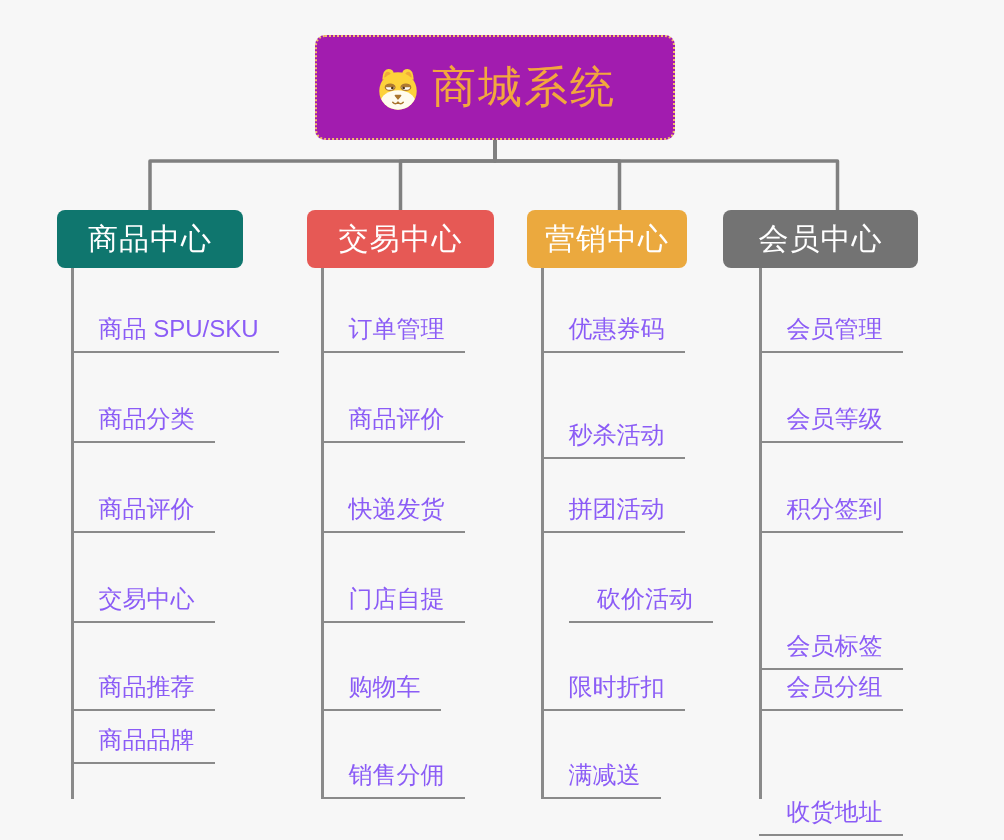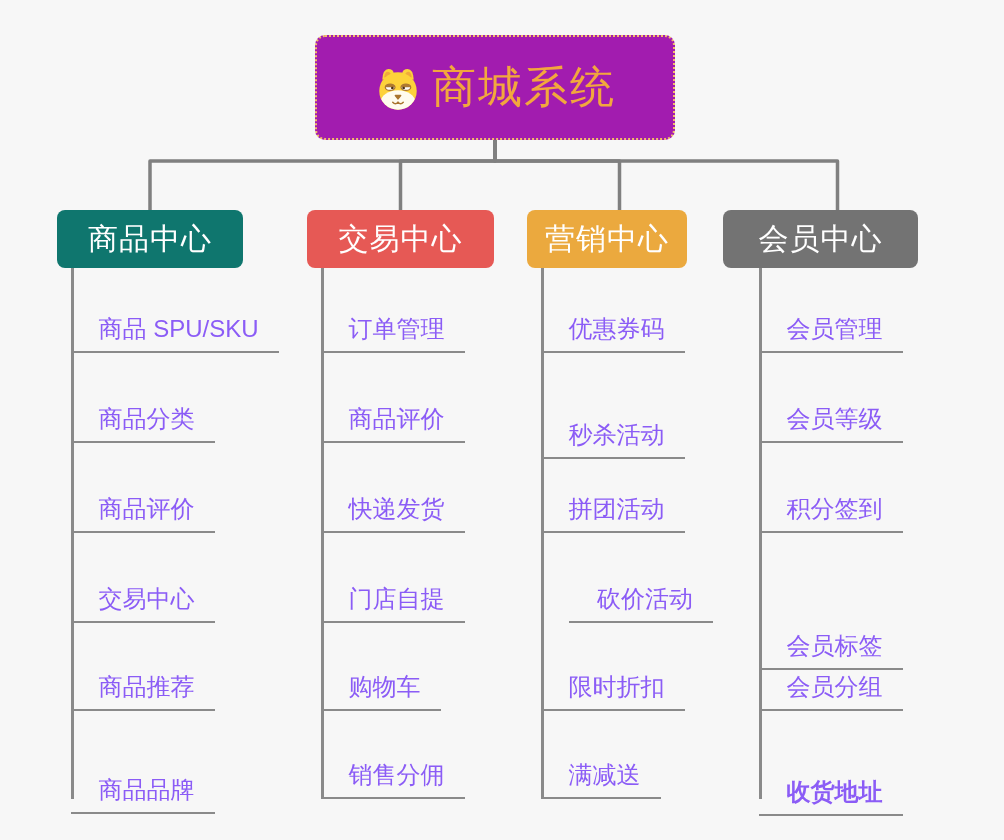--- a/index.html
+++ b/index.html
@@ -106,21 +106,21 @@
   <div id="branches">
       <div class="branch-node" style="left: 57px; width: 186px; background: #0f766e;">
         <span class="branch-label">商品中心</span>
       </div>
       <div class="trunk-line" style="left: 70.5px; top: 268px; height: 531px;"></div>
       <div class="leaf-topic" style="left: 70.5px; top: 316.5px;">商品 SPU/SKU</div>
       <div class="leaf-topic" style="left: 70.5px; top: 406.5px;">商品分类</div>
       <div class="leaf-topic" style="left: 70.5px; top: 496.5px;">商品评价</div>
       <div class="leaf-topic" style="left: 70.5px; top: 586.5px;">交易中心</div>
       <div class="leaf-topic" style="left: 70.5px; top: 674.5px;">商品推荐</div>
-      <div class="leaf-topic" style="left: 70.5px; top: 778px;">商品品牌</div>
+      <div class="leaf-topic" style="left: 70.5px; top: 728px;">商品品牌</div>
       <div class="branch-node" style="left: 307px; width: 187px; background: rgb(230, 89, 85); justify-content: center;">
         <span class="branch-label">交易中心</span>
       </div>
       <div class="trunk-line" style="left: 320.5px; top: 268px; height: 531px;"></div>
       <div class="leaf-topic" style="left: 320.5px; top: 316.5px;">订单管理</div>
       <div class="leaf-topic" style="left: 320.5px; top: 406.5px;">商品评价</div>
       <div class="leaf-topic" style="left: 320.5px; top: 496.5px;">快递发货</div>
       <div class="leaf-topic" style="left: 320.5px; top: 586.5px;">门店自提</div>
       <div class="leaf-topic" style="left: 320.5px; top: 674.5px;">购物车</div>
       <div class="leaf-topic" style="left: 320.5px; top: 762.5px;">销售分佣</div>
@@ -136,16 +136,16 @@
       <div class="leaf-topic" style="left: 540.5px; top: 762.5px; text-align: center;">满减送</div>
       <div class="branch-node" style="left: 723px; width: 195px; background: #737373;">
         <span class="branch-label">会员中心</span>
       </div>
       <div class="trunk-line" style="left: 758.5px; top: 268px; height: 531px;"></div>
       <div class="leaf-topic" style="left: 758.5px; top: 316.5px;">会员管理</div>
       <div class="leaf-topic" style="left: 758.5px; top: 406.5px;">会员等级</div>
       <div class="leaf-topic" style="left: 758.5px; top: 496.5px;">积分签到</div>
       <div class="leaf-topic" style="left: 758.5px; top: 586.5px; margin-top: 47px;">会员标签</div>
       <div class="leaf-topic" style="left: 758.5px; top: 674.5px;">会员分组</div>
-      <div class="leaf-topic" style="left: 758.5px; top: 780px; font-weight: bold;">收货地址</div>
+      <div class="leaf-topic" style="left: 758.5px; top: 800px;">收货地址</div>
     </div>
 
 </div>
 
 </body></html>

